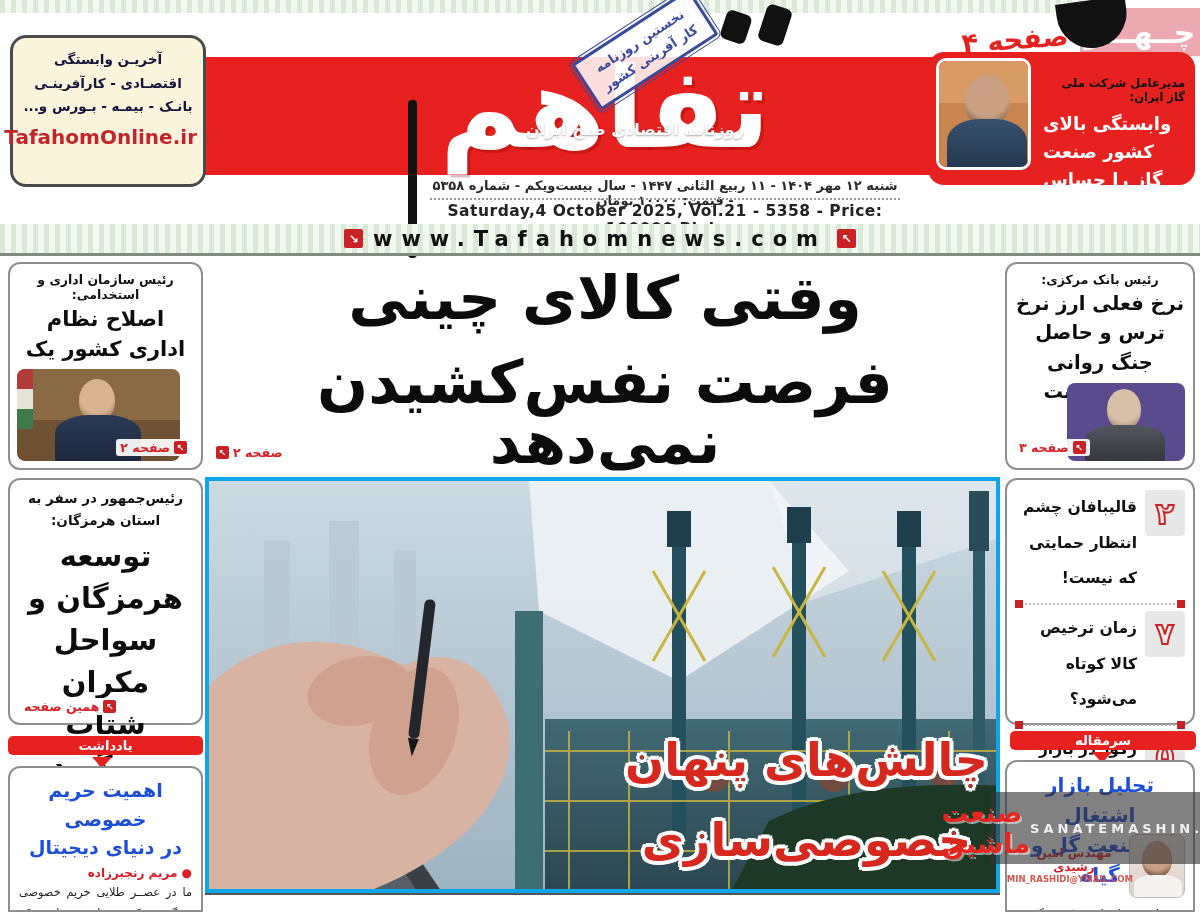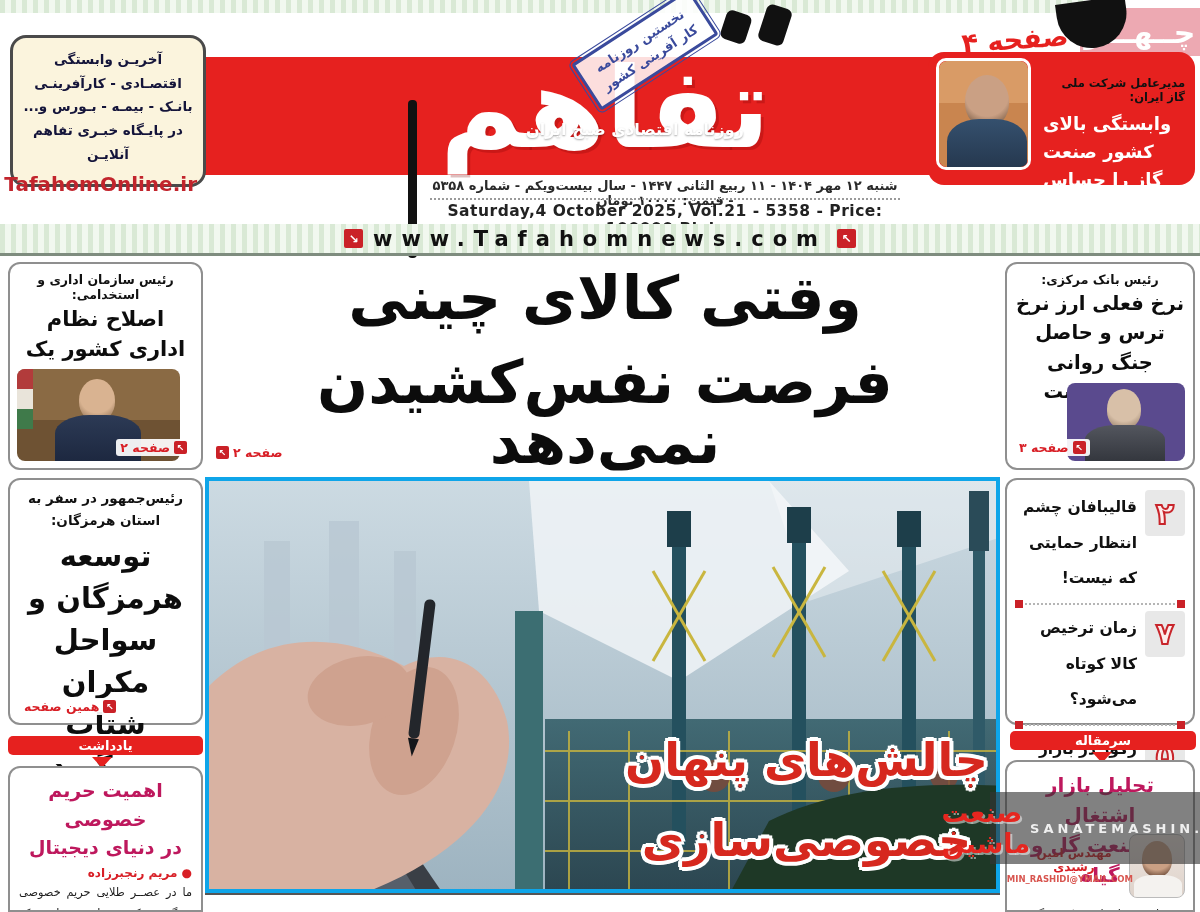--- a/index.html
+++ b/index.html
@@ -47,21 +47,21 @@
   .headline{font-weight:900;color:#0c0c0c;text-align:center;line-height:1.0;font-size:60px;letter-spacing:-1px;}
 
   .photo{position:relative;overflow:hidden;border-radius:8px;}
   .photo .head{position:absolute;border-radius:50% 50% 45% 45%;}
   .photo .torso{position:absolute;border-radius:40% 40% 0 0;}
 
   
   .tab{background:#e6211f;color:#fff;font-weight:bold;font-size:13px;text-align:center;border-radius:5px;padding:2px 0;}
   .tab-tri{width:0;height:0;border-left:10px solid transparent;border-right:10px solid transparent;border-top:11px solid #e6211f;}
 
-  .note-title{font-size:19px;font-weight:900;color:#be185d;text-align:center;line-height:1.5;}
+  .note-title{font-size:19px;font-weight:900;color:#1d4ed8;text-align:center;line-height:1.5;}
   .byline{color:#d81f26;font-weight:bold;font-size:12px;}
   .bodytxt{font-size:11.3px;color:#1c1c1c;line-height:1.92;text-align:justify;}
 
   
   .teaser{display:flex;flex-direction:row-reverse;align-items:flex-start;gap:8px;}
   .t-num{min-width:40px;height:46px;background:#e8e8e8;border-radius:4px;display:flex;align-items:center;justify-content:center;font-size:30px;font-weight:900;color:#fdecec;-webkit-text-stroke:2px #c8252b;}
   .t-txt{font-size:15.5px;font-weight:900;color:#111;line-height:2.3;text-align:right;flex:1;}
   .sep{position:relative;border-top:2px dotted #b5b5b5;margin:6px 2px;}
   .sep::before,.sep::after{content:"";position:absolute;top:-5px;width:8px;height:8px;background:#ca2127;}
   .sep::before{right:-2px;} .sep::after{left:-2px;}
@@ -104,21 +104,20 @@
   </div>
 
   <div class="abs tagline rtl" style="left:470px;top:120px;width:330px;text-align:center;">
     <span>روزنامه اقتصادی صبح ایران</span>
   </div>
 
   <div class="abs promo rtl" style="left:10px;top:35px;width:196px;height:152px;">
     <div class="ln">آخریـن وابستگی</div>
     <div class="ln">اقتصـادی - کارآفرینـی</div>
     <div class="ln">بانـک - بیمـه - بـورس و...</div>
-    <div class="ln">در پایـگاه خبـری تفاهم آنلایـن</div>
     <div class="url">TafahomOnline.ir</div>
   </div>
 
   <div class="abs p4 rtl" style="left:950px;top:24px;width:130px;text-align:center;">
     <span>صفحه ۴</span>
   </div>
 
   <div class="abs gasbox rtl" style="left:928px;top:52px;width:267px;height:133px;">
     <div class="abs photo-frame" style="left:8px;top:6px;width:95px;height:112px;">
       <div class="photo" style="width:100%;height:100%;background:linear-gradient(180deg,#d99b66 0 40%,#c9854f 40% 100%);">

